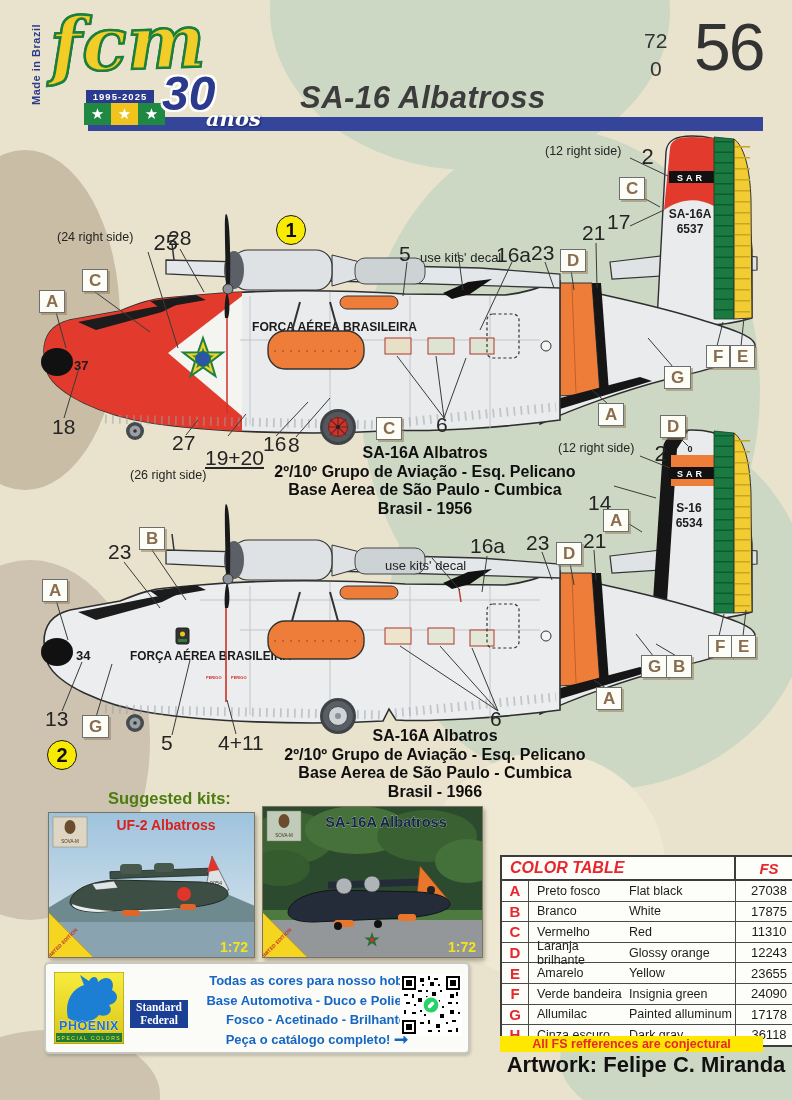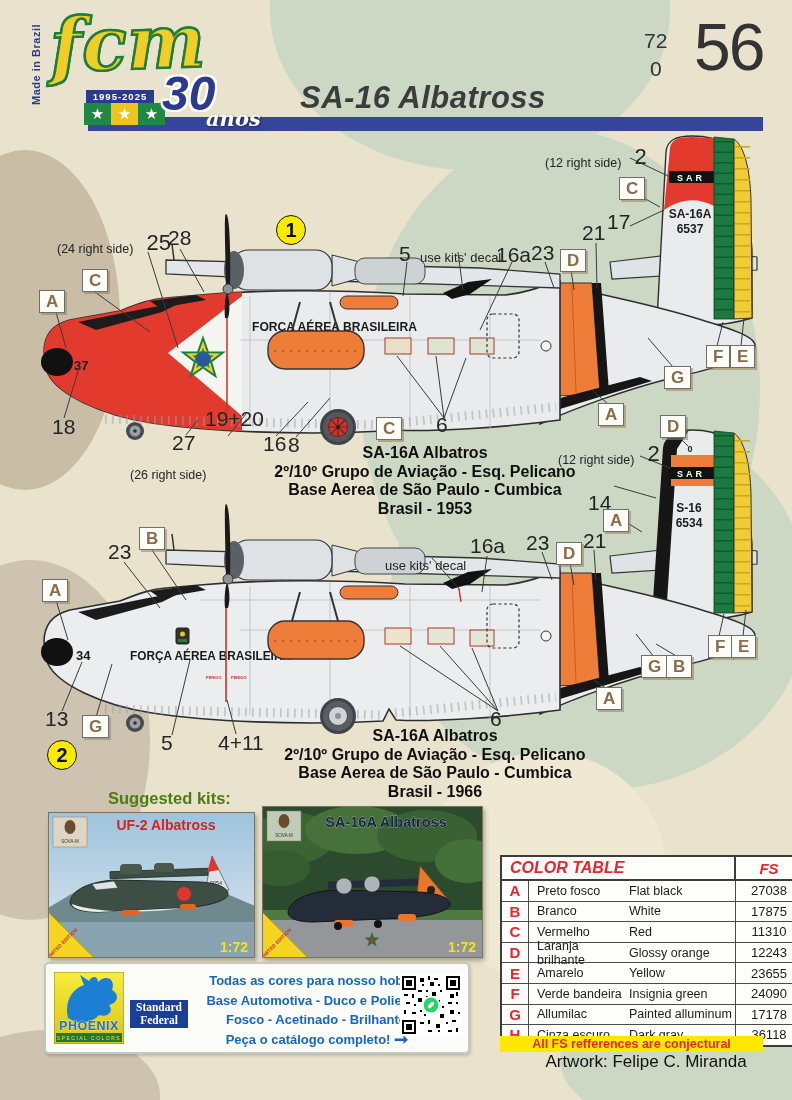--- a/index.html
+++ b/index.html
@@ -6,21 +6,21 @@
   .page{position:relative;width:792px;height:1100px;background:#e9e3cd;overflow:hidden;
         font-family:"Liberation Sans",sans-serif;-webkit-font-smoothing:antialiased;}
   .blob{position:absolute;border-radius:50%;}
   .abs{position:absolute;}
   svg text{font-family:"Liberation Sans",sans-serif;}
   .lbx{position:absolute;background:#fdfdf8;border:1px solid #6e6e6e;
        box-shadow:2px 2px 0 rgba(150,128,95,.55);color:#8a6c4e;font-weight:bold;
        font-size:17px;line-height:1;padding:2px 6px;z-index:6;}
   .nm{position:absolute;color:#242424;font-size:21px;line-height:1;z-index:6;}
   .sm{position:absolute;color:#242424;font-size:12.5px;line-height:1;z-index:6;margin-top:18px;}
-  .mix{position:absolute;display:flex;align-items:flex-end;gap:13px;z-index:6;}
+  .mix{position:absolute;display:flex;align-items:flex-start;gap:20px;z-index:6;}
   .mix .s{color:#242424;font-size:12.5px;}
   .mix .b{color:#242424;font-size:22px;}
   .badge{position:absolute;width:28px;height:28px;border-radius:50%;background:#f8ea00;
          border:1.6px solid #1a1a1a;color:#111;font-size:20px;font-weight:bold;
          display:flex;align-items:center;justify-content:center;z-index:6;}
   .cap{position:absolute;text-align:center;font-weight:bold;color:#0f0f0f;
        font-size:16px;line-height:18.6px;z-index:6;}
   .hdr-madein{position:absolute;left:30px;top:24px;writing-mode:vertical-rl;transform:rotate(180deg);
        font-size:11px;font-weight:bold;color:#2b3a8c;letter-spacing:.5px;z-index:8;}
   .hdr-fcm{position:absolute;left:50px;top:0px;font-family:"DejaVu Serif",serif;font-style:italic;
@@ -65,22 +65,22 @@
   .ct-row{display:flex;height:19.6px;border-bottom:1px solid #4a4a4a;align-items:center;}
   .ct-row:last-child{border-bottom:none;}
   .ct-code{width:26px;align-self:stretch;display:flex;align-items:center;justify-content:center;
       color:#e8262d;font-weight:bold;font-size:15px;border-right:1px solid #4a4a4a;}
   .ct-pt{flex:1;padding-left:8px;font-size:12.5px;color:#1c1c1c;}
   .ct-en{width:106px;font-size:12.5px;color:#1c1c1c;}
   .ct-fsv{width:66px;align-self:stretch;border-left:1px solid #4a4a4a;display:flex;
       align-items:center;justify-content:center;font-size:13px;color:#1c1c1c;}
   .ct-note{position:absolute;left:500px;top:1036px;width:263px;height:16px;background:#ffe800;
       color:#e8262d;font-weight:bold;font-size:12.5px;text-align:center;line-height:16px;z-index:6;}
-  .ct-art{position:absolute;left:500px;top:1052px;width:292px;text-align:center;font-weight:normal;
-      font-size:17px;color:#111;z-index:6;}
+  .ct-art{position:absolute;left:500px;top:1052px;width:292px;text-align:center;font-weight:bold;
+      font-size:22px;color:#111;z-index:6;}
 </style>
 </head>
 <body>
 
 <div class="page">
 
   <div class="blob" style="left:270px;top:-150px;width:400px;height:320px;background:#ccd8c3;"></div>
   <div class="blob" style="left:360px;top:130px;width:400px;height:520px;background:#ccd8c3;"></div>
   <div class="blob" style="left:390px;top:410px;width:420px;height:380px;background:#ccd8c3;"></div>
   <div class="blob" style="left:560px;top:985px;width:300px;height:150px;background:#ccd8c3;"></div>
@@ -254,21 +254,21 @@
   <div class="mix" style="left:57px;top:230px;">
     <span class="s">(24 right side)</span>
       <span class="b">25</span>
   </div>
   <span class="nm" style="left:168px;top:227px;">28</span>
   <span class="lbx" style="left:39px;top:290px;">A</span>
   <span class="lbx" style="left:82px;top:269px;">C</span>
   <span class="nm" style="left:52px;top:416px;">18</span>
   <span class="nm" style="left:172px;top:432px;">27</span>
   <span class="sm" style="left:130px;top:451px;">(26 right side)</span>
-  <span class="nm" style="left:205px;top:408px;">19+20</span>
+  <span class="nm" style="left:205px;top:447px;text-decoration:underline;">19+20</span>
   <span class="nm" style="left:263px;top:433px;">16</span>
   <span class="nm" style="left:288px;top:434px;">8</span>
   <span class="nm" style="left:399px;top:243px;">5</span>
   <span class="sm" style="left:420px;top:233px;font-size:13px;">use kits' decal</span>
   <span class="nm" style="left:496px;top:244px;">16a</span>
   <span class="nm" style="left:531px;top:242px;">23</span>
   <span class="lbx" style="left:560px;top:249px;">D</span>
   <span class="nm" style="left:582px;top:222px;">21</span>
   <span class="nm" style="left:607px;top:211px;">17</span>
   <div class="mix" style="left:545px;top:144px;">
@@ -280,21 +280,21 @@
   <span class="nm" style="left:436px;top:414px;">6</span>
   <span class="lbx" style="left:664px;top:366px;">G</span>
   <span class="lbx" style="left:598px;top:403px;">A</span>
   <span class="lbx" style="left:706px;top:345px;">F</span>
   <span class="lbx" style="left:730px;top:345px;">E</span>
 
   <div class="cap" style="left:60px;top:444px;width:730px;">
     <div>SA-16A Albatros</div>
     <div>2º/10º Grupo de Aviação - Esq. Pelicano</div>
     <div>Base Aerea de São Paulo - Cumbica</div>
-    <div>Brasil - 1953</div>
+    <div>Brasil - 1956</div>
   </div>
 
   <div class="badge" style="left:47px;top:740px;">2</div>
   <span class="lbx" style="left:42px;top:579px;">A</span>
   <span class="nm" style="left:108px;top:541px;">23</span>
   <span class="lbx" style="left:139px;top:527px;">B</span>
   <span class="nm" style="left:45px;top:708px;">13</span>
   <span class="lbx" style="left:82px;top:715px;">G</span>
   <span class="nm" style="left:161px;top:732px;">5</span>
   <span class="nm" style="left:218px;top:732px;">4+11</span>

